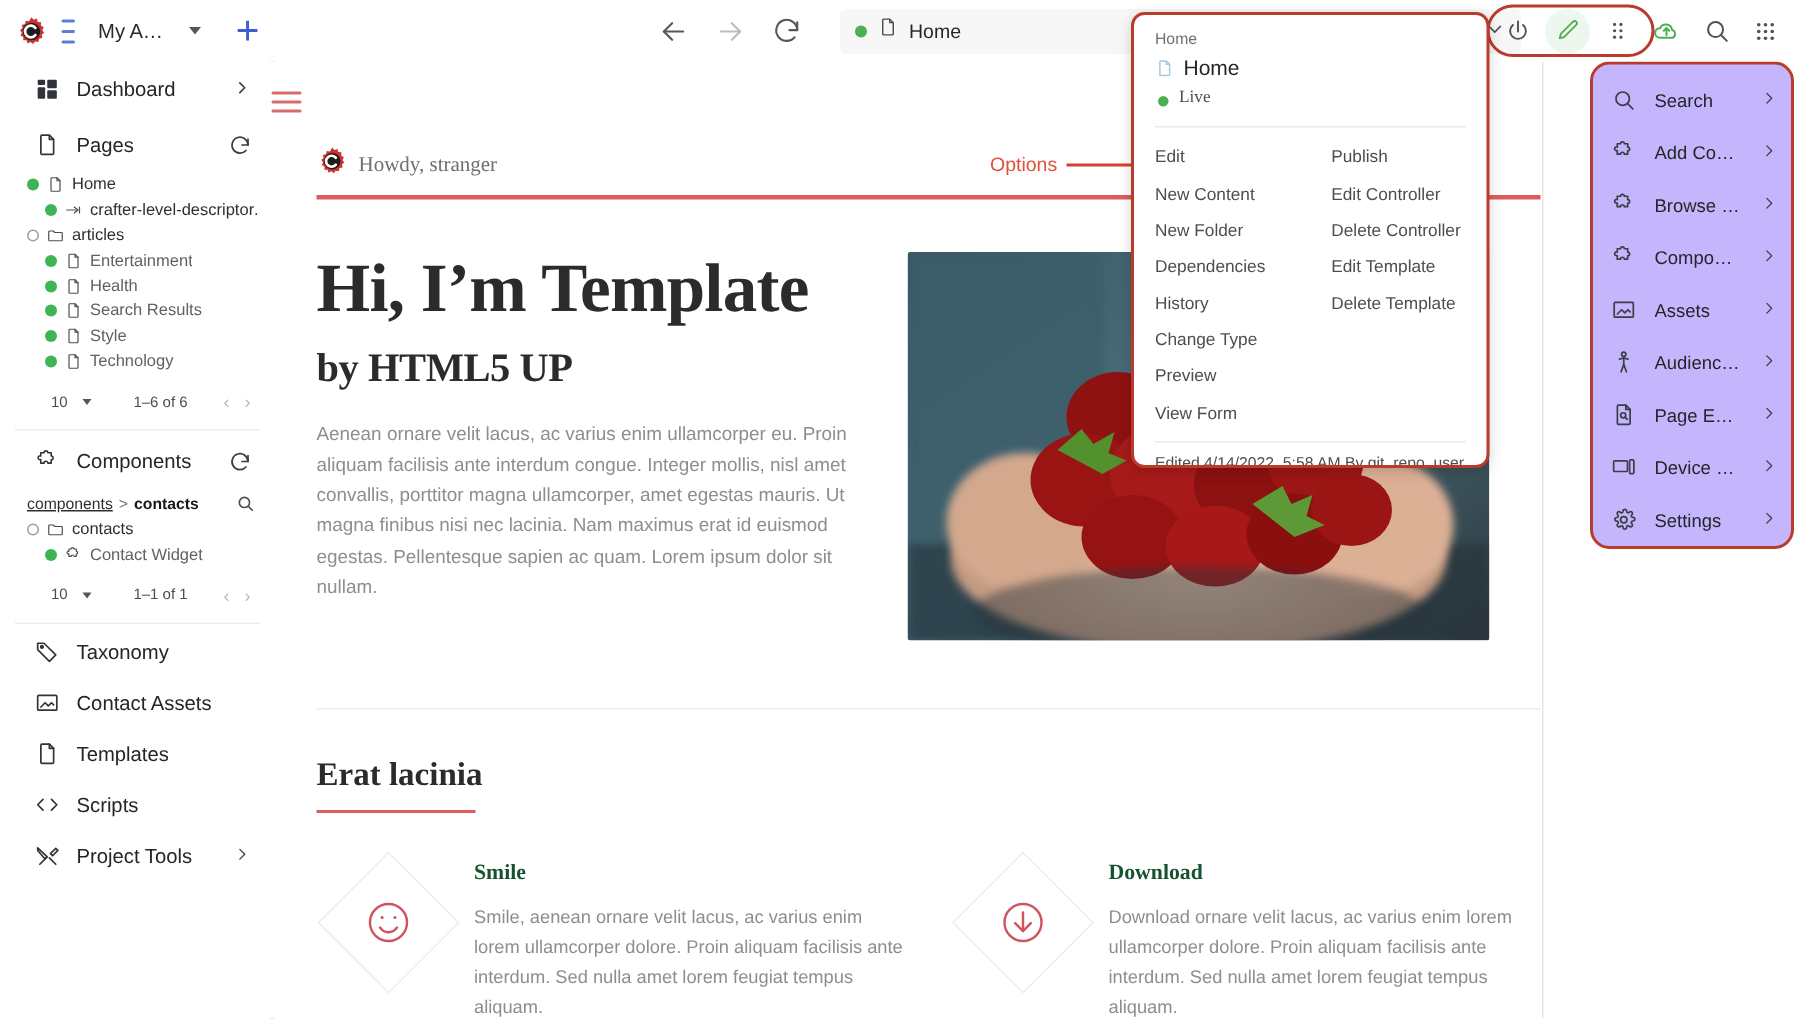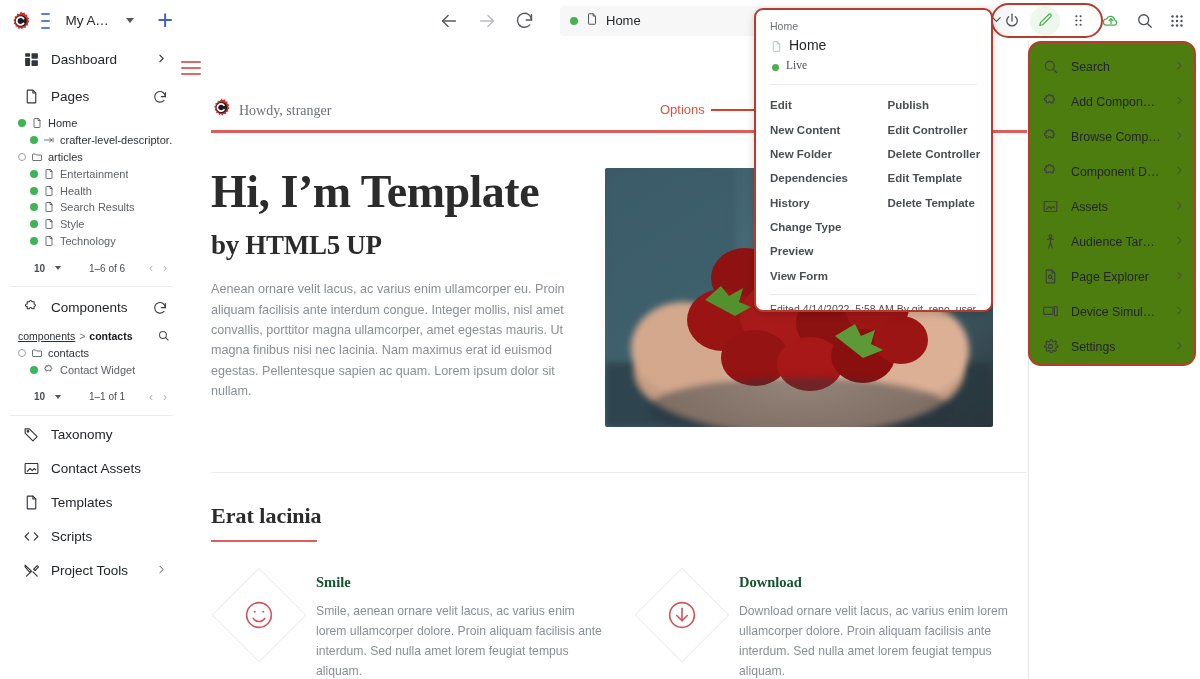--- a/index.html
+++ b/index.html
@@ -85,21 +85,21 @@
   .tnode .tdot { width: 8px; height: 8px; border-radius: 50%; flex: 0 0 8px; }
   .tnode .tdot.on { background: #3eb455; }
   .tnode .tdot.off { background: #fff; border: 1.3px solid #9aa0a6; }
   .tnode .tico { width: 12px; height: 12px; flex: 0 0 12px; color: #4a4e53; display:flex;align-items:center;justify-content:center;}
   .tnode .tlabel { color: #5e6266; white-space: nowrap; overflow: hidden; text-overflow: ellipsis; }
   .tnode.dark .tlabel { color: #2c3034; }
   .tnode.lvl1 { padding-left: 0px; }
   .tnode.lvl2 { padding-left: 12px; }
 
   .pager { display: flex; align-items: center; height: 26px; font-size: 10px; color: #4a4e53; padding: 0 8px; margin-top: 6px; }
-  .pager .psize { display: flex; align-items: center; gap: 10px; width: 52px; padding-left: 16px; font-weight: bold;}
+  .pager .psize { display: flex; align-items: center; gap: 10px; width: 52px; padding-left: 16px;}
   .pager .pcaret { width: 0; height: 0; border-left: 3.5px solid transparent; border-right: 3.5px solid transparent; border-top: 4.5px solid #555; }
   .pager .prange { flex: 1; text-align: center; }
   .pager .parrow { color: #b3b7bb; padding: 0 5px; cursor: pointer; font-size: 12px; }
 
   .breadcrumb { display: flex; align-items: center; padding: 3px 10px 2px 8px; gap: 4px; font-size: 10.5px; }
   .breadcrumb .bc-link { color: #2c3034; text-decoration: underline; cursor: pointer; }
   .breadcrumb .bc-sep { color: #6a6e73; }
   .breadcrumb .bc-cur { color: #16191c; font-weight: bold; }
   .breadcrumb .bc-search { margin-left: auto; color: #4a4e53; width: 13px; height:13px; }
 
@@ -177,29 +177,29 @@
   #ctx-bc { font-size: 10.5px; color: #6b7075; }
   #ctx-title-row { display: flex; align-items: center; gap: 6px; margin-top: 5px; }
   #ctx-title-row .di { width: 13px; height: 13px; color: #a9c6dd; }
   #ctx-title { font-size: 14px; color: #232629; }
   #ctx-state-row { display: flex; align-items: flex-end; gap: 7px; margin-top: 6px; padding-left: 2px; font-family: Liberation Serif, serif; }
   #ctx-state-row .sd { width: 7px; height: 7px; border-radius: 50%; background: #4caf50; }
   #ctx-state { font-size: 11.5px; color: #4a4e53; }
   #ctx-sep { height: 1px; background: #e9e9e9; margin: 9px 14px 0 14px; }
   #ctx-cols { display: flex; padding: 8px 0 4px 0; }
   .ctx-col { width: 50%; }
-  .ctx-item { font-size: 11.5px; color: #4a4e53; padding: 6.2px 14px; cursor: pointer; white-space: nowrap; font-weight: bold; }
+  .ctx-item { font-size: 11.5px; color: #4a4e53; padding: 6.2px 14px; cursor: pointer; white-space: nowrap; }
   #ctx-foot-sep { height: 1px; background: #e9e9e9; margin: 2px 14px 0 14px; }
   #ctx-foot { font-size: 10.5px; color: #4a4e53; padding: 8px 14px 0 14px; }
 
   
   #rpanel {
-    position: absolute; right: 4px; top: 41px; width: 168px; height: 325px;
+    position: absolute; right: 4px; top: 41px; width: 136px; height: 325px;
     border: 2.2px solid #b93b2b; border-radius: 13px;
-    background: #4d7c0f; z-index: 25; padding: 6px 0;
+    background: #c4b5fd; z-index: 25; padding: 6px 0;
   }
   .rrow { display: flex; align-items: center; height: 35px; padding: 0 8px 0 12px; gap: 12px; cursor: pointer; }
   .rrow .rico { width: 17px; height: 17px; flex: 0 0 17px; color: #3b3f44; display:flex;align-items:center;justify-content:center;}
   .rrow .rlab { font-size: 12.3px; color: #232629; flex: 1; white-space: nowrap; overflow: hidden; text-overflow: ellipsis; }
   .rrow .rchev { color: #3b3f44; font-size: 12px; }
 
   #right-col-bg {
     position: absolute; right: 0; top: 41px; width: 172px; height: 638px;
     background: #fff; border-left: 1px solid #e6e6e6; z-index: 20;
   }

